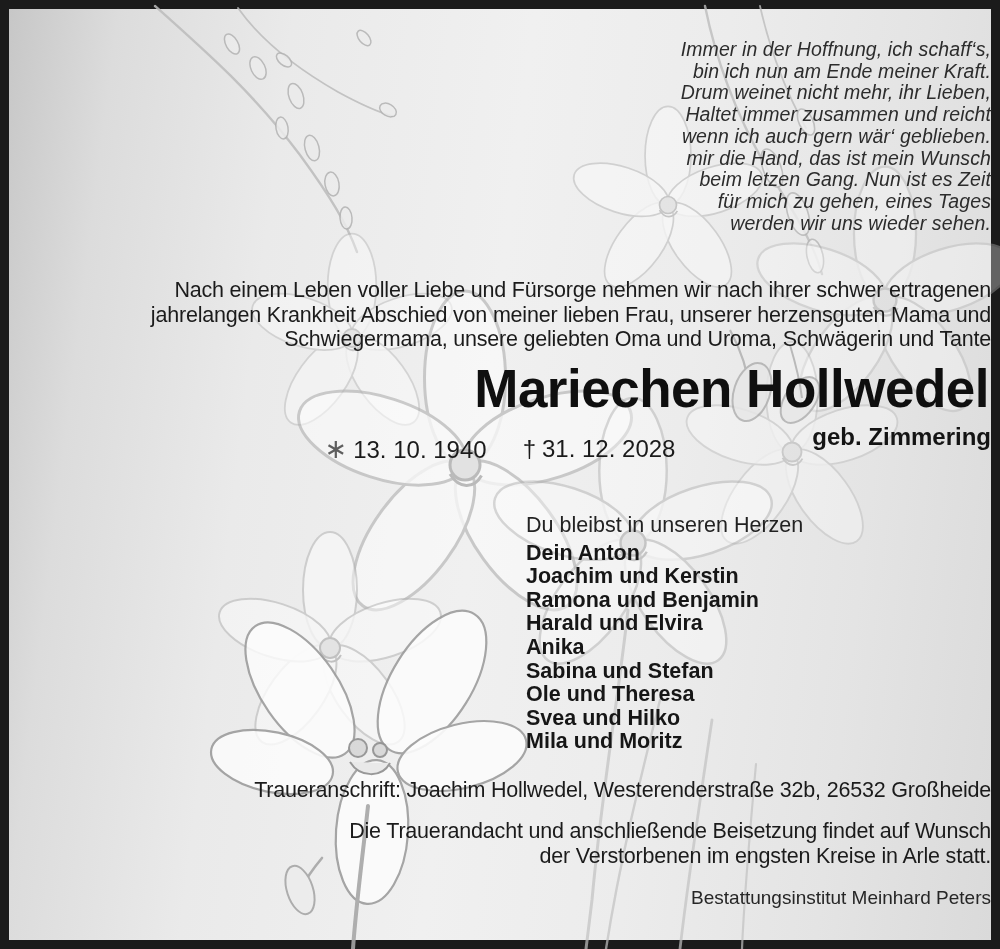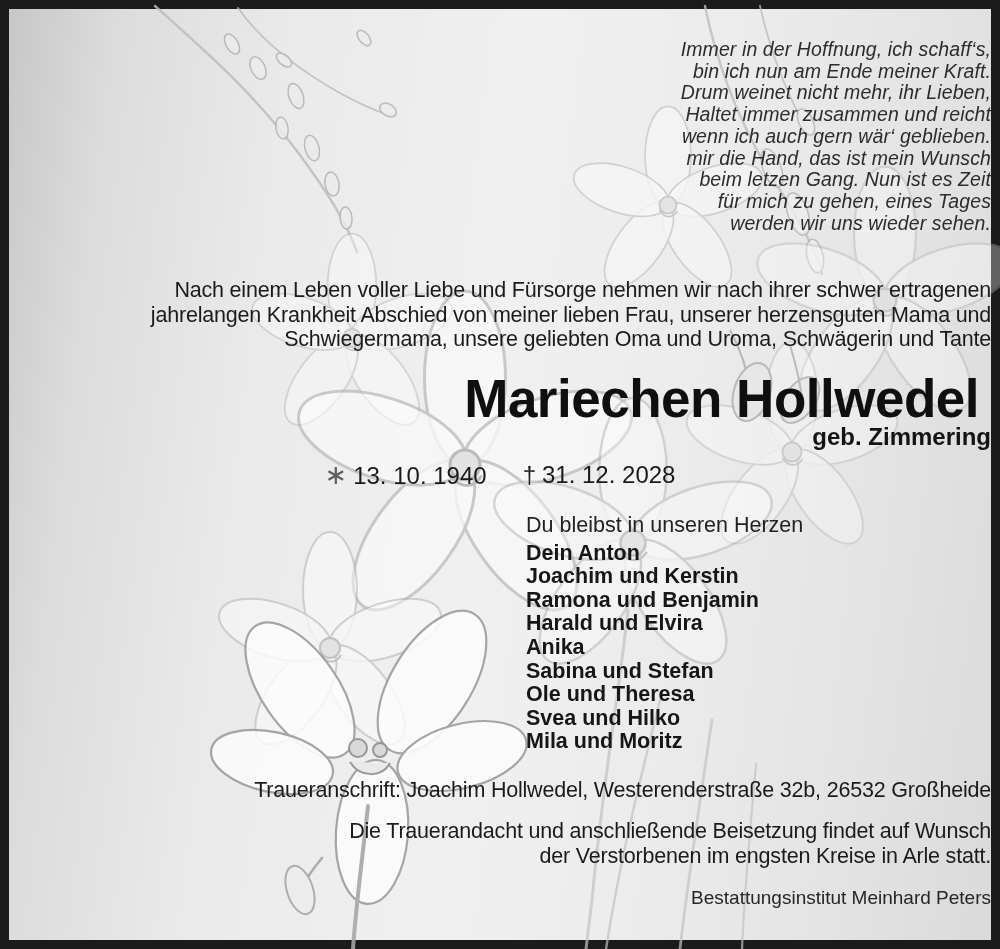--- a/index.html
+++ b/index.html
@@ -19,23 +19,23 @@
       #f0f0f0 48%, #ececec 66%, #e4e4e4 84%, #dadada 100%);
   }
   .inner { position: absolute; inset: 0; }
   .decor { position: absolute; left: -9px; top: -9px; width: 1000px; height: 949px; }
   .layer { position: absolute; left: 0; right: 0; text-align: right; color: #1d1d1d; }
 
   .poem { top: 30px; font-style: italic; font-size: 19.5px; line-height: 21.7px;
           color: #2c2c2c; letter-spacing: 0.1px; }
   .intro { top: 248px; font-size: 21.5px; line-height: 24.6px; letter-spacing: -0.2px; color: #1b1b1b; margin-top: 21px; }
   .name  { top: 349px; font-size: 53px; line-height: 58px; font-weight: bold;
-           letter-spacing: -0.5px; color: #0f0f0f; margin: 12px; }
+           letter-spacing: -0.5px; color: #0f0f0f; margin: 2px; }
   .maiden { top: 414px; font-size: 24px; line-height: 28px; font-weight: bold; color: #141414; }
-  .dates { top: 451px; font-size: 24px; line-height: 30px;
+  .dates { top: 425px; font-size: 24px; line-height: 30px;
            display: flex; justify-content: center; gap: 36px; color: #1a1a1a; }
   .dates .sym-star { color: #5f5f5f; font-size: 27px; margin-right: 6px; }
   .dates .sym-dagger { color: #1a1a1a; margin-right: 6px; }
 
   .family { position: absolute; left: 517px; top: 505px; text-align: left; color: #161616; }
   .farewell { font-size: 21.5px; line-height: 23.6px; margin-bottom: 4px; color: #222; }
   .mourner { font-size: 21.5px; line-height: 23.6px; font-weight: bold; }
 
   .address { top: 769px; font-size: 21.5px; letter-spacing: -0.2px; color: #1b1b1b; margin-left: 48px; }
   .note { top: 810px; font-size: 21.5px; line-height: 24.6px; letter-spacing: -0.2px; color: #1b1b1b; margin-left: 8px; }

